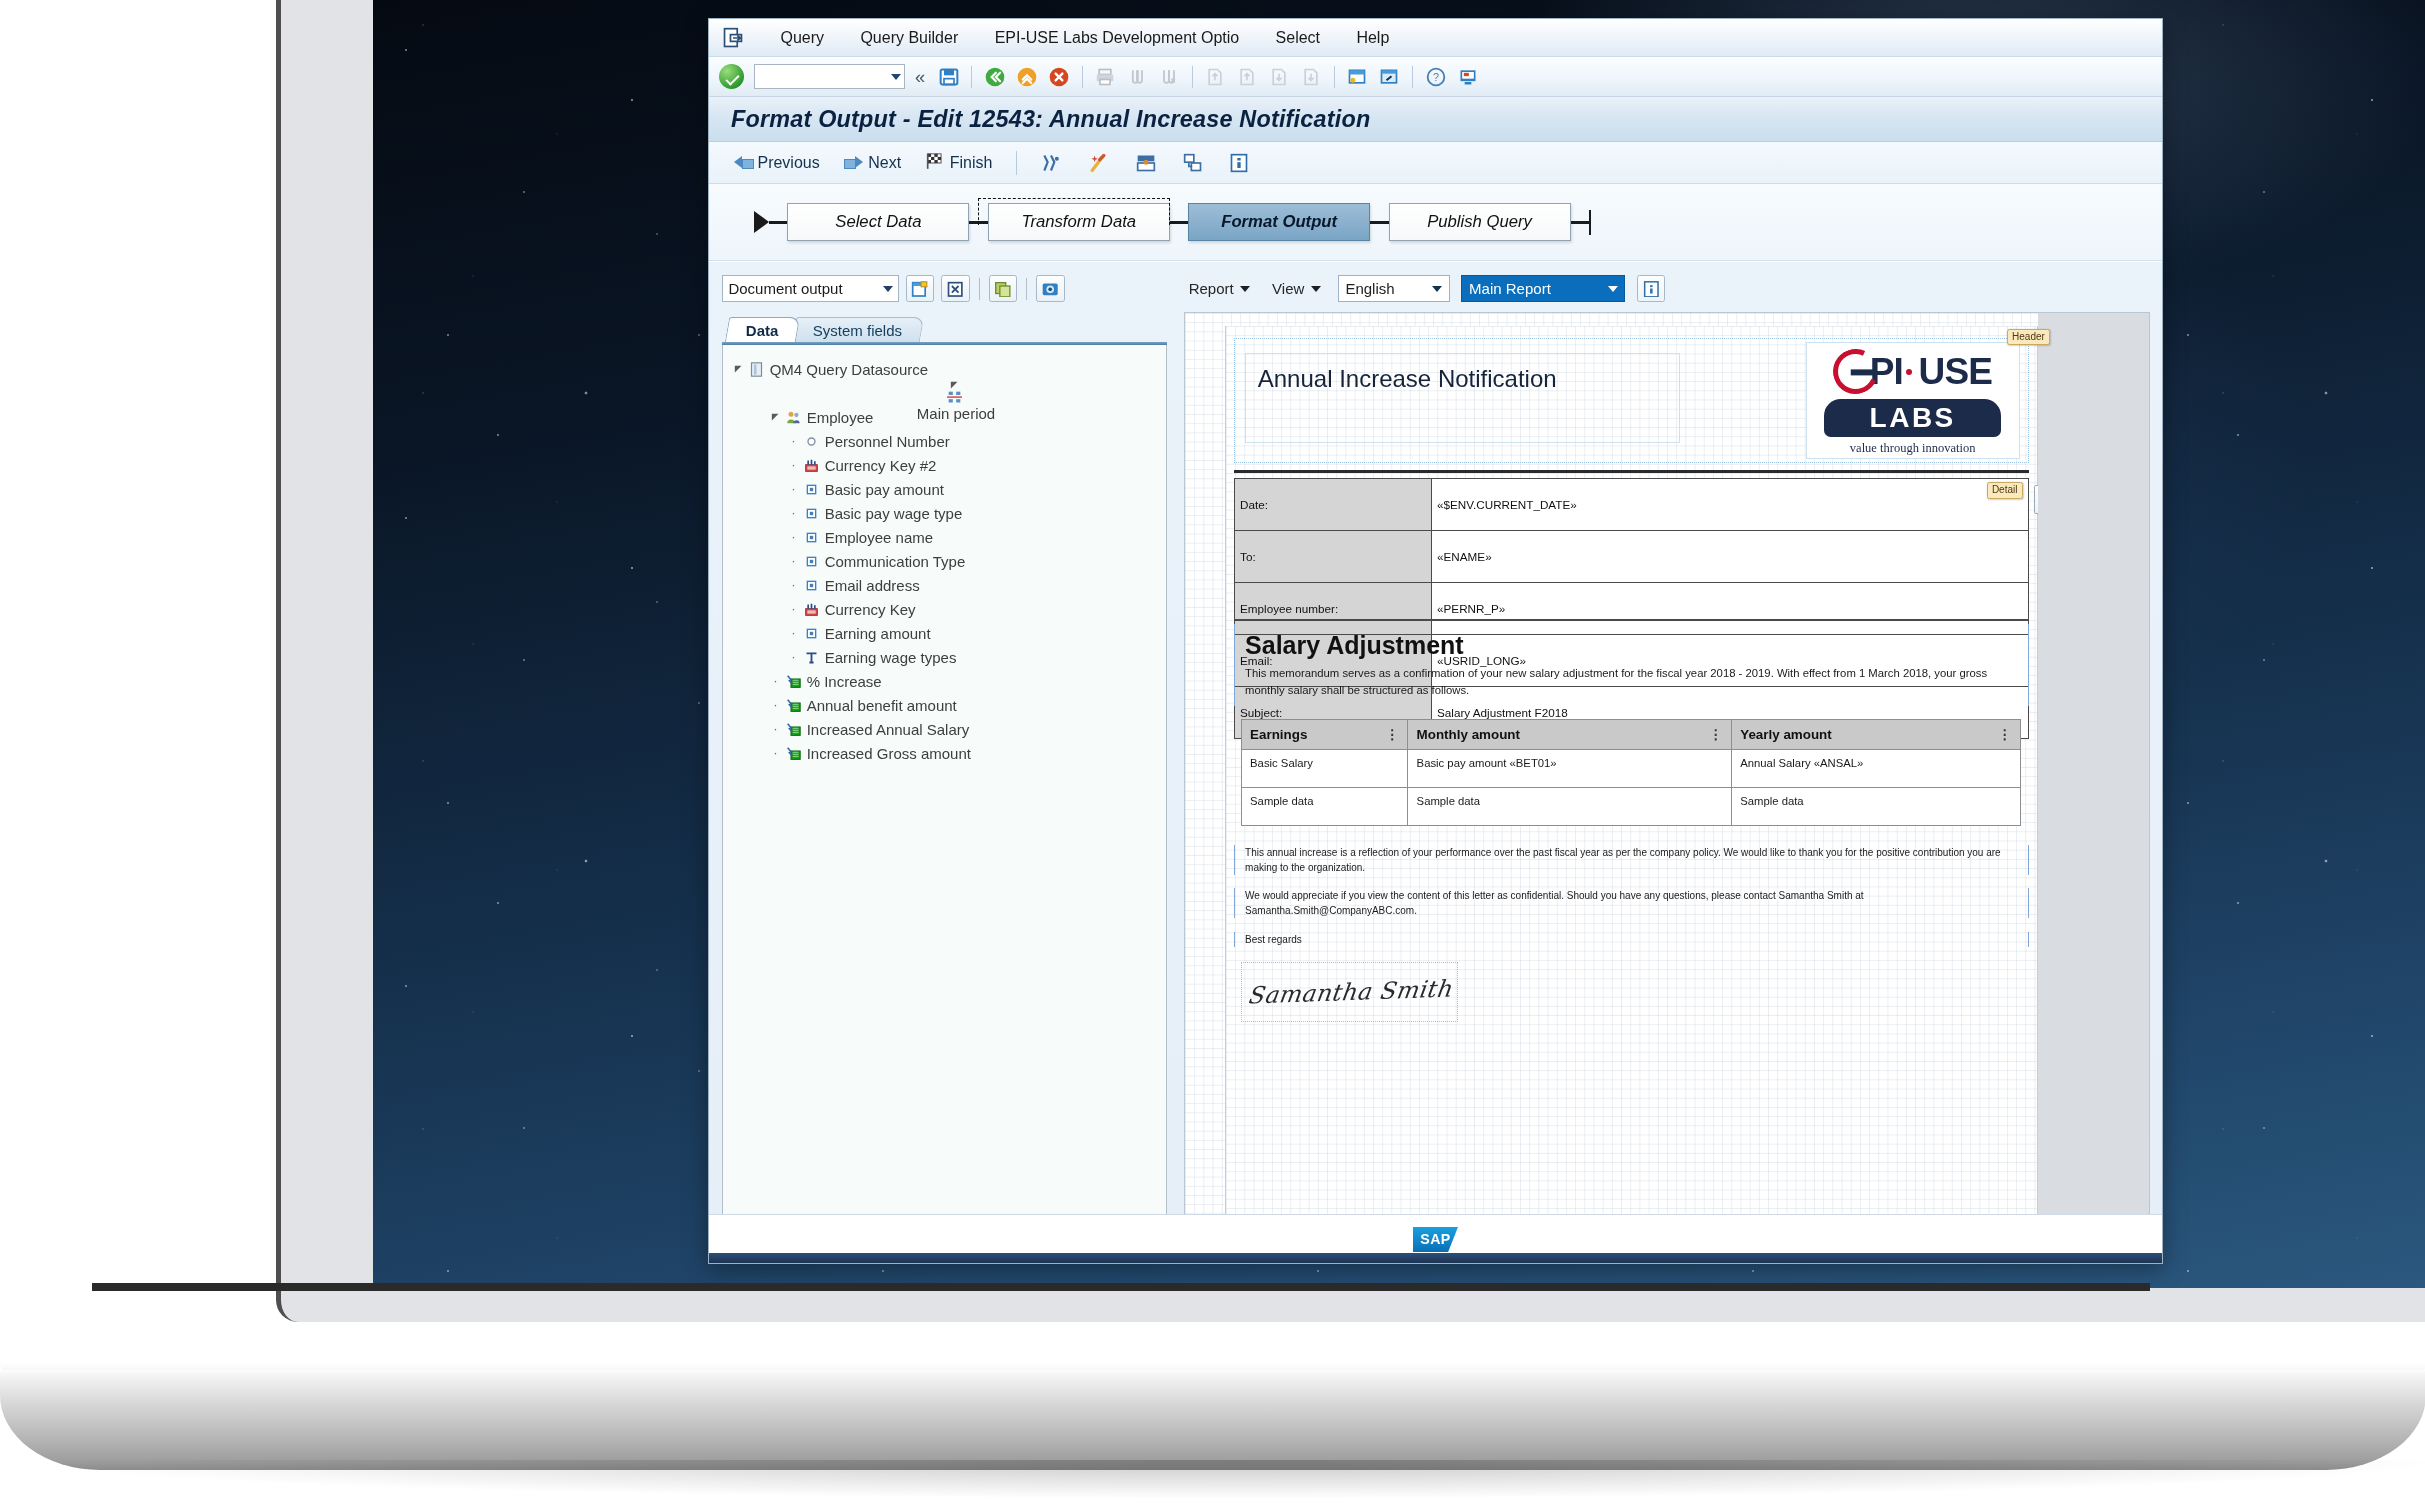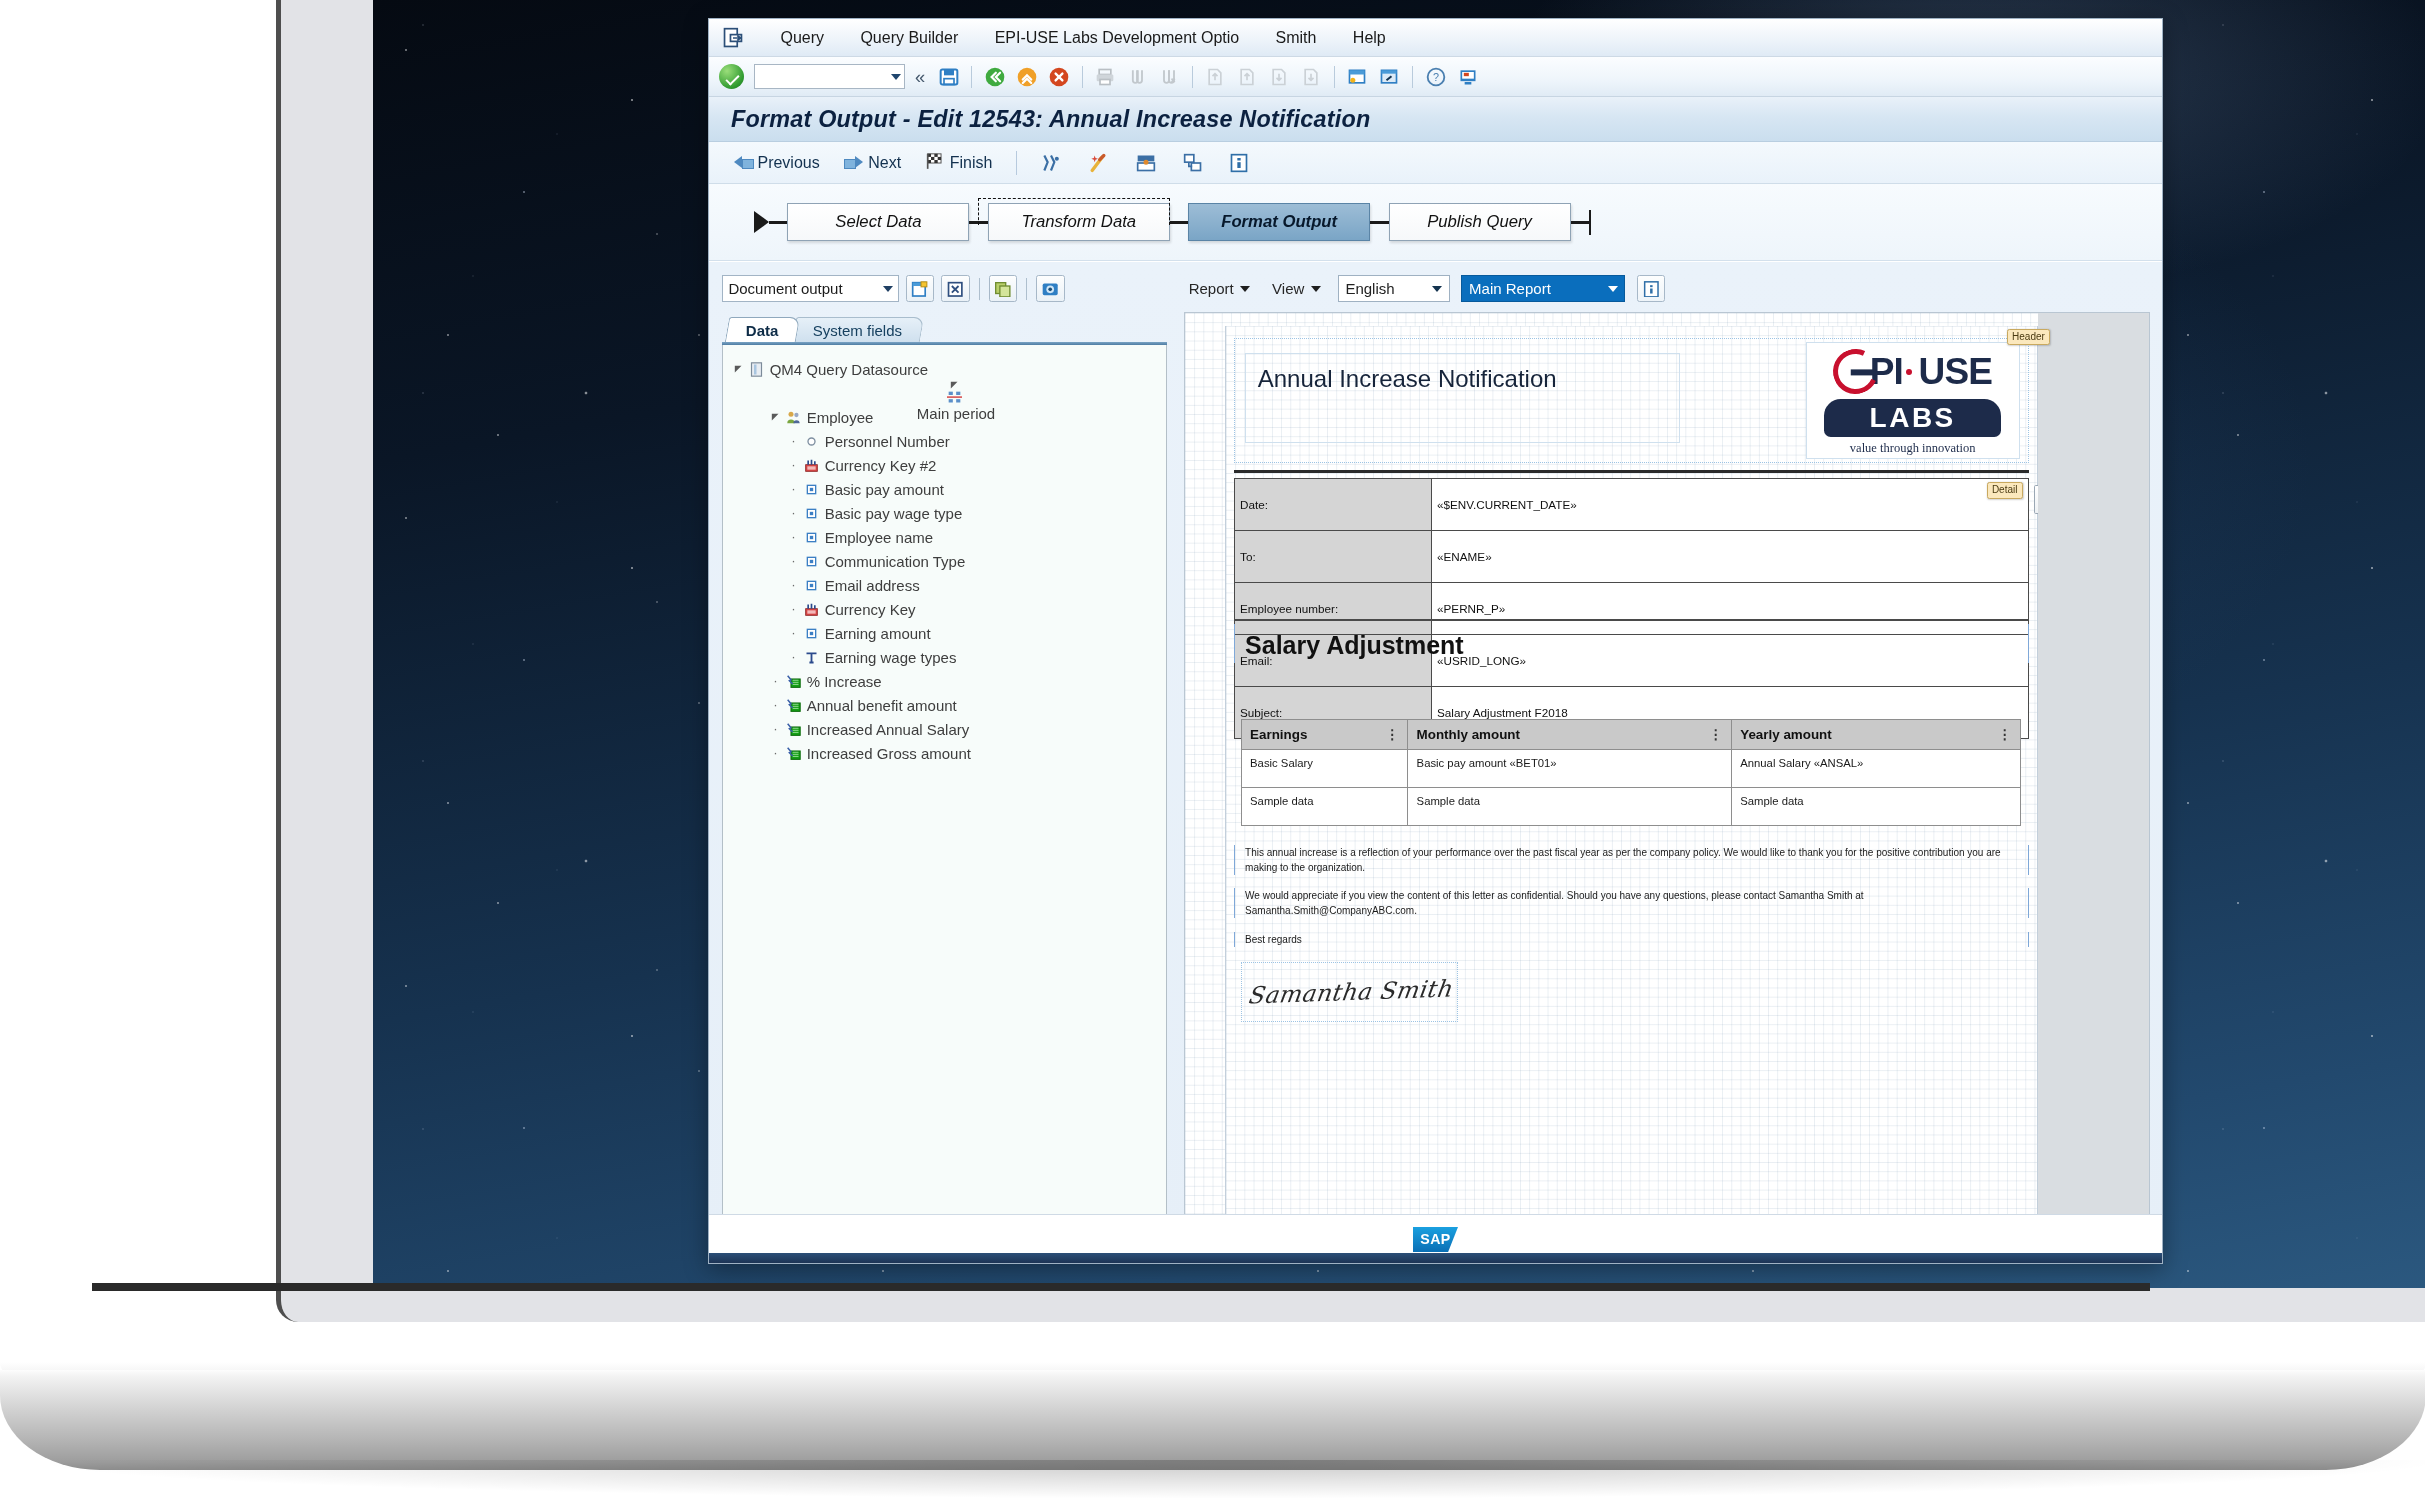--- a/index.html
+++ b/index.html
@@ -436,21 +436,21 @@
           <div class="menu-icon">
             <svg width="22" height="22" viewBox="0 0 26 26">
               <rect x="3" y="2" width="15" height="21" fill="#fff" stroke="#2c4f78" stroke-width="2"></rect>
               <rect x="10" y="9" width="13" height="8" fill="#fff" stroke="#2c4f78" stroke-width="2"></rect>
               <path d="M13 13 h8 M18 10 l4 3 -4 3" stroke="#2c4f78" stroke-width="2" fill="none"></path>
             </svg>
           </div>
           <div class="menu-item">Query</div>
           <div class="menu-item">Query Builder</div>
           <div class="menu-item">EPI-USE Labs Development Optio</div>
-          <div class="menu-item">Smith</div>
+          <div class="menu-item">Select</div>
           <div class="menu-item">Help</div>
         </div>
 
         <div id="toolbar">
           <div class="tb-ok"></div>
           <div class="tb-cmd">
             <input type="text" placeholder="" style="">
             <span class="caret"></span>
           </div>
           <span class="tb-chev">«</span>
@@ -978,20 +978,21 @@
                   <div class="detail-grip" style="left:808px; top:159px; right:auto;">
                     <i></i>
                     <i></i>
                     <i></i>
                   </div>
 
                   <div class="doc-rule" style="top:293px; height:1.7px; background:#4a4a4a;"></div>
 
                   <div class="sal-block" style="top:298px;">
                     <div class="sal-h">Salary Adjustment</div>
+                    <div class="sal-p">This memorandum serves as a confirmation of your new salary adjustment for the fiscal year 2018 - 2019. With effect from 1 March 2018, your gross monthly salary shall be structured as follows.</div>
                   </div>
 
                   <table class="earn-table" style="top:393px;">
                     <thead>
                         <tr id="earn-head">
                           <th><span>Earnings</span><span class="dots">⋮</span></th>
                           <th><span>Monthly amount</span><span class="dots">⋮</span></th>
                           <th><span>Yearly amount</span><span class="dots">⋮</span></th>
                         </tr>
                       </thead>

